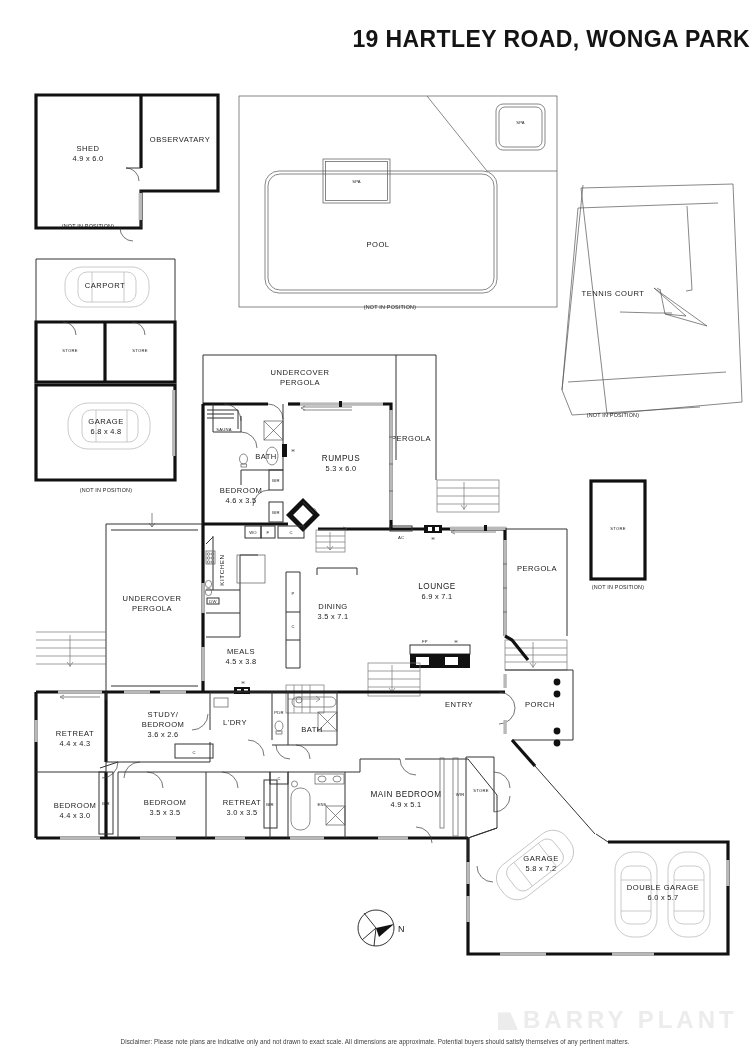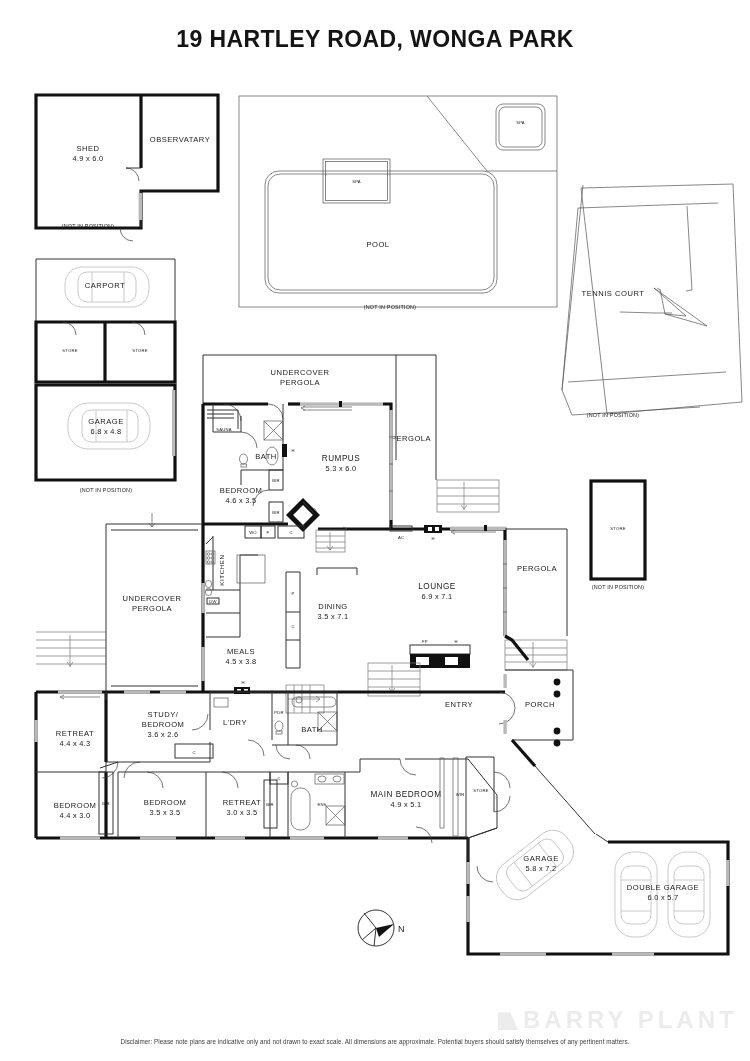--- a/index.html
+++ b/index.html
@@ -3,21 +3,21 @@
 <meta charset="utf-8">
 <title>Floor Plan</title>
 <style>
   html,body{margin:0;padding:0;background:#ffffff;}
   body{
     width:750px;height:1061px;position:relative;overflow:hidden;
     font-family:"Liberation Sans","DejaVu Sans",sans-serif;
     color:#1a1a1a;
   }
   #plan-title{
-    position:absolute;top:26px;left:0;width:750px;text-align:center;
+    position:absolute;top:26px;left:0;width:750px;text-align:right;
     font-size:23px;font-weight:bold;letter-spacing:.4px;color:#141414;
   }
   #canvas-wrap{position:absolute;top:0;left:0;width:750px;height:1061px;}
   svg{display:block;}
 
   
   .rmlbl{font-family:"Liberation Sans","DejaVu Sans",sans-serif;font-size:7.6px;fill:#1a1a1a;text-anchor:middle;letter-spacing:.5px;}
   .rmlbl.big{font-size:8.2px;}
   .rmdim{font-family:"Liberation Sans","DejaVu Sans",sans-serif;font-size:7.4px;fill:#1a1a1a;text-anchor:middle;letter-spacing:.3px;}
   .tiny{font-family:"Liberation Sans","DejaVu Sans",sans-serif;font-size:4.2px;fill:#1a1a1a;text-anchor:middle;letter-spacing:.2px;}

